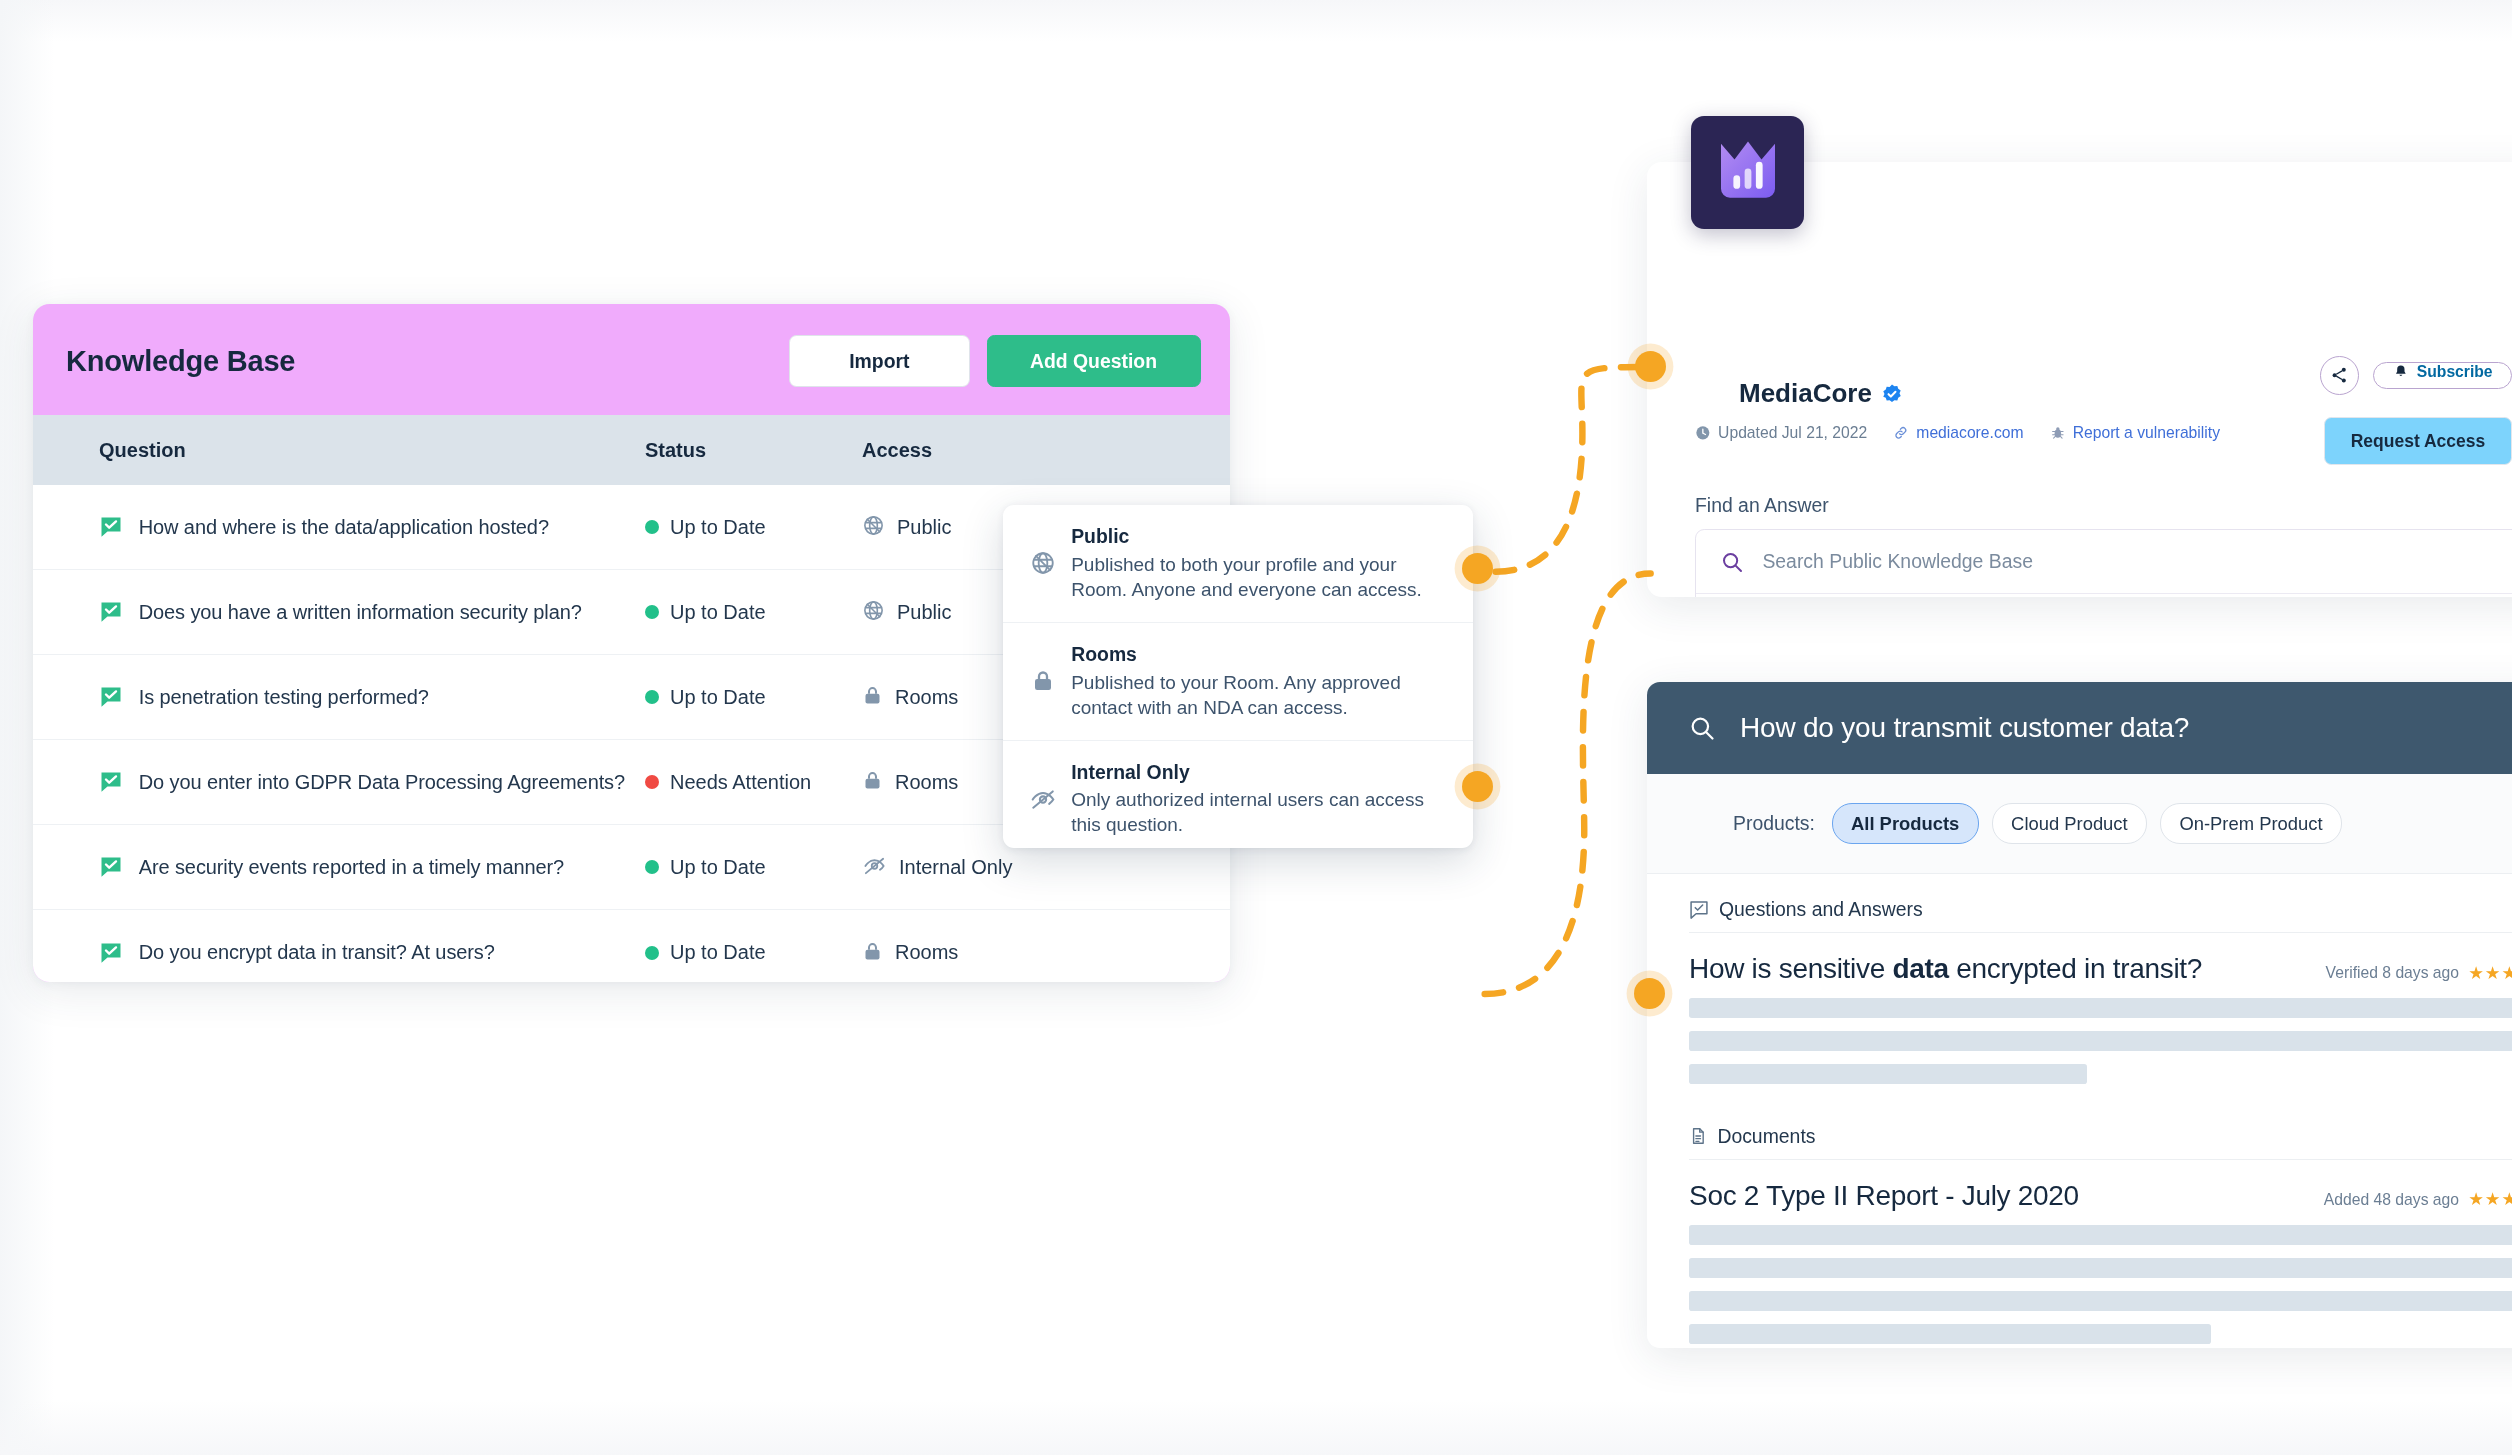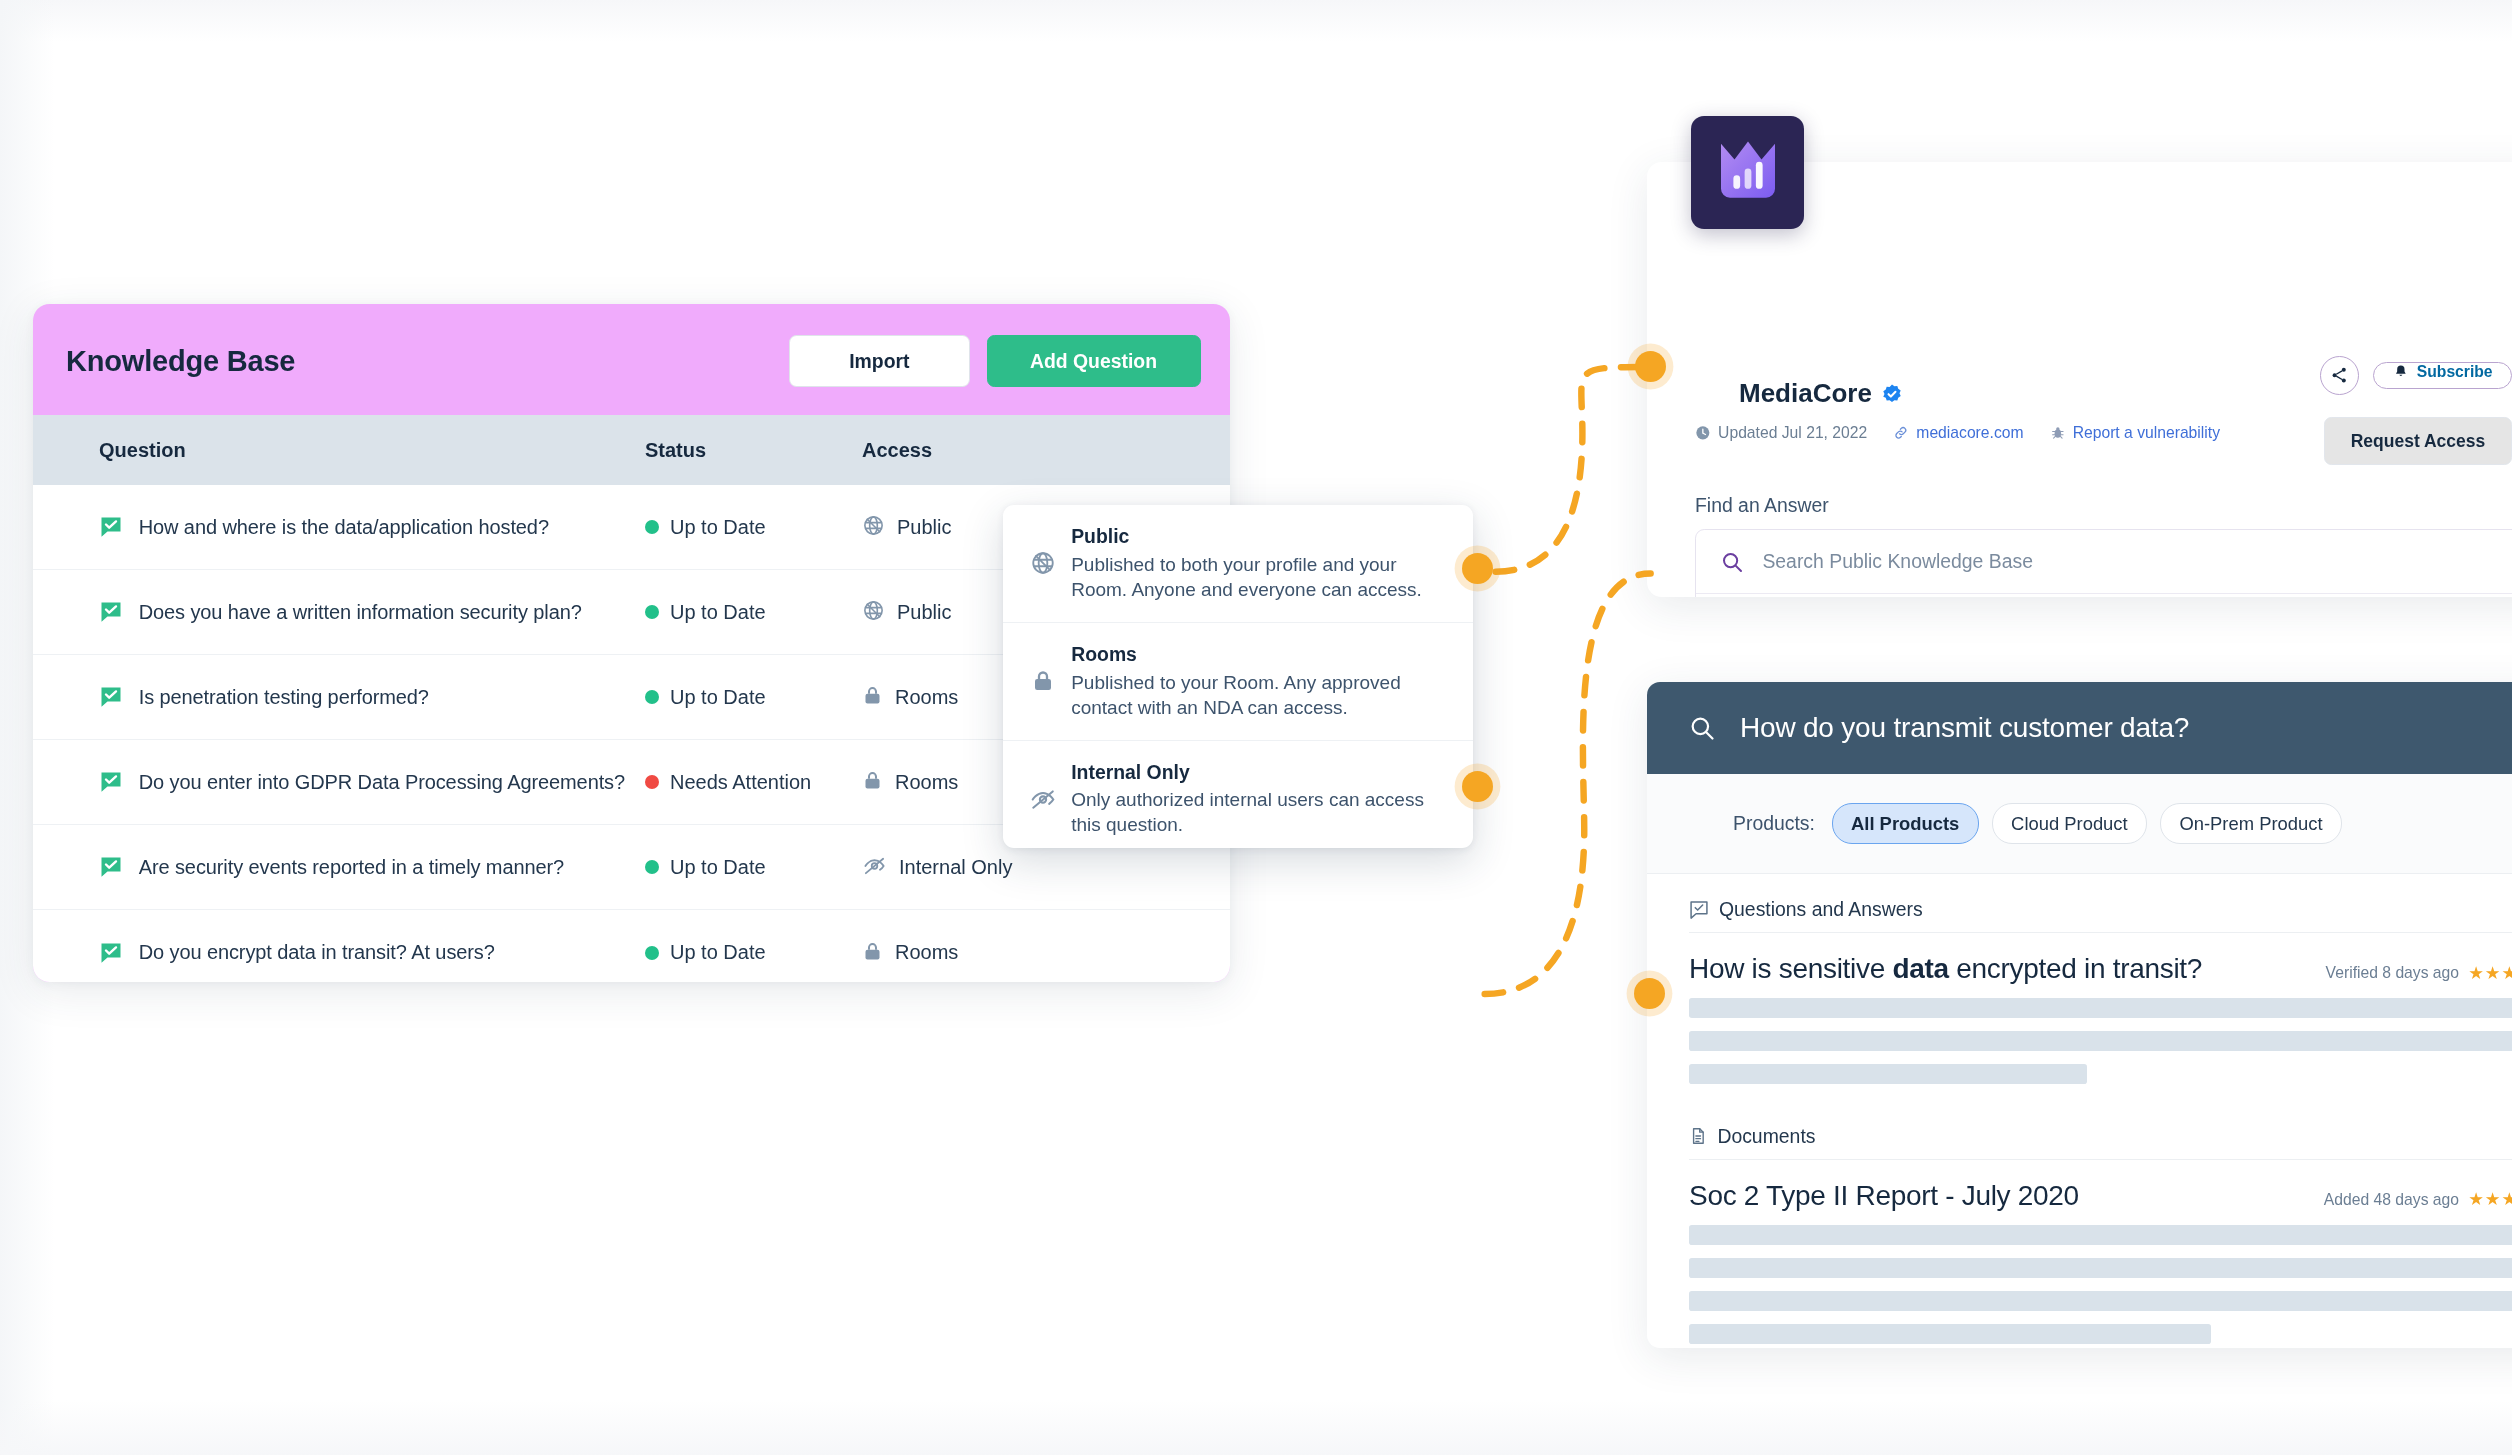--- a/index.html
+++ b/index.html
@@ -116,21 +116,21 @@
     font-size:15.7px; font-weight:600; color:#0369a1;
   }
   #mc-name-row { position:absolute; left:48px; top:216px; display:flex; align-items:center; gap:9.2px;margin-left:44px; }
   #mc-name { font-size:26px; font-weight:700; color:#16293f; }
   #mc-meta { position:absolute; left:48px; top:262px; display:flex; align-items:center; gap:26px; }
   .meta-chip { display:flex; align-items:center; gap:7.4px; font-size:15.7px; }
   .meta-chip.gray { color:#6b7e93; }
   .meta-chip.link { color:#3f6fd8; }
   #request-access {
     position:absolute; right:48px; top:255px; width:188px; height:48px;
-    border:1.3px solid #e2e6ec; border-radius:7.4px; background:#e5e5e5;
+    border:1.3px solid #e2e6ec; border-radius:7.4px; background:#7dd3fc;
     display:flex; align-items:center; justify-content:center;
     font-size:17.5px; font-weight:700; color:#16293f; cursor:pointer;
   }
   #find-answer { position:absolute; left:48px; top:332px; font-size:19.4px; color:#3d536c; }
   #mc-search-box {
     position:absolute; left:48px; top:367px; width:865px;
     border:1.3px solid #e6e3ef; border-radius:9.2px; background:#fff; overflow:hidden;
   }
   #mc-search-field { display:flex; align-items:center; gap:18.4px; height:63px; padding:0 24px; }
   #mc-search-ph { font-size:19.4px; color:#7b8b9e; }

